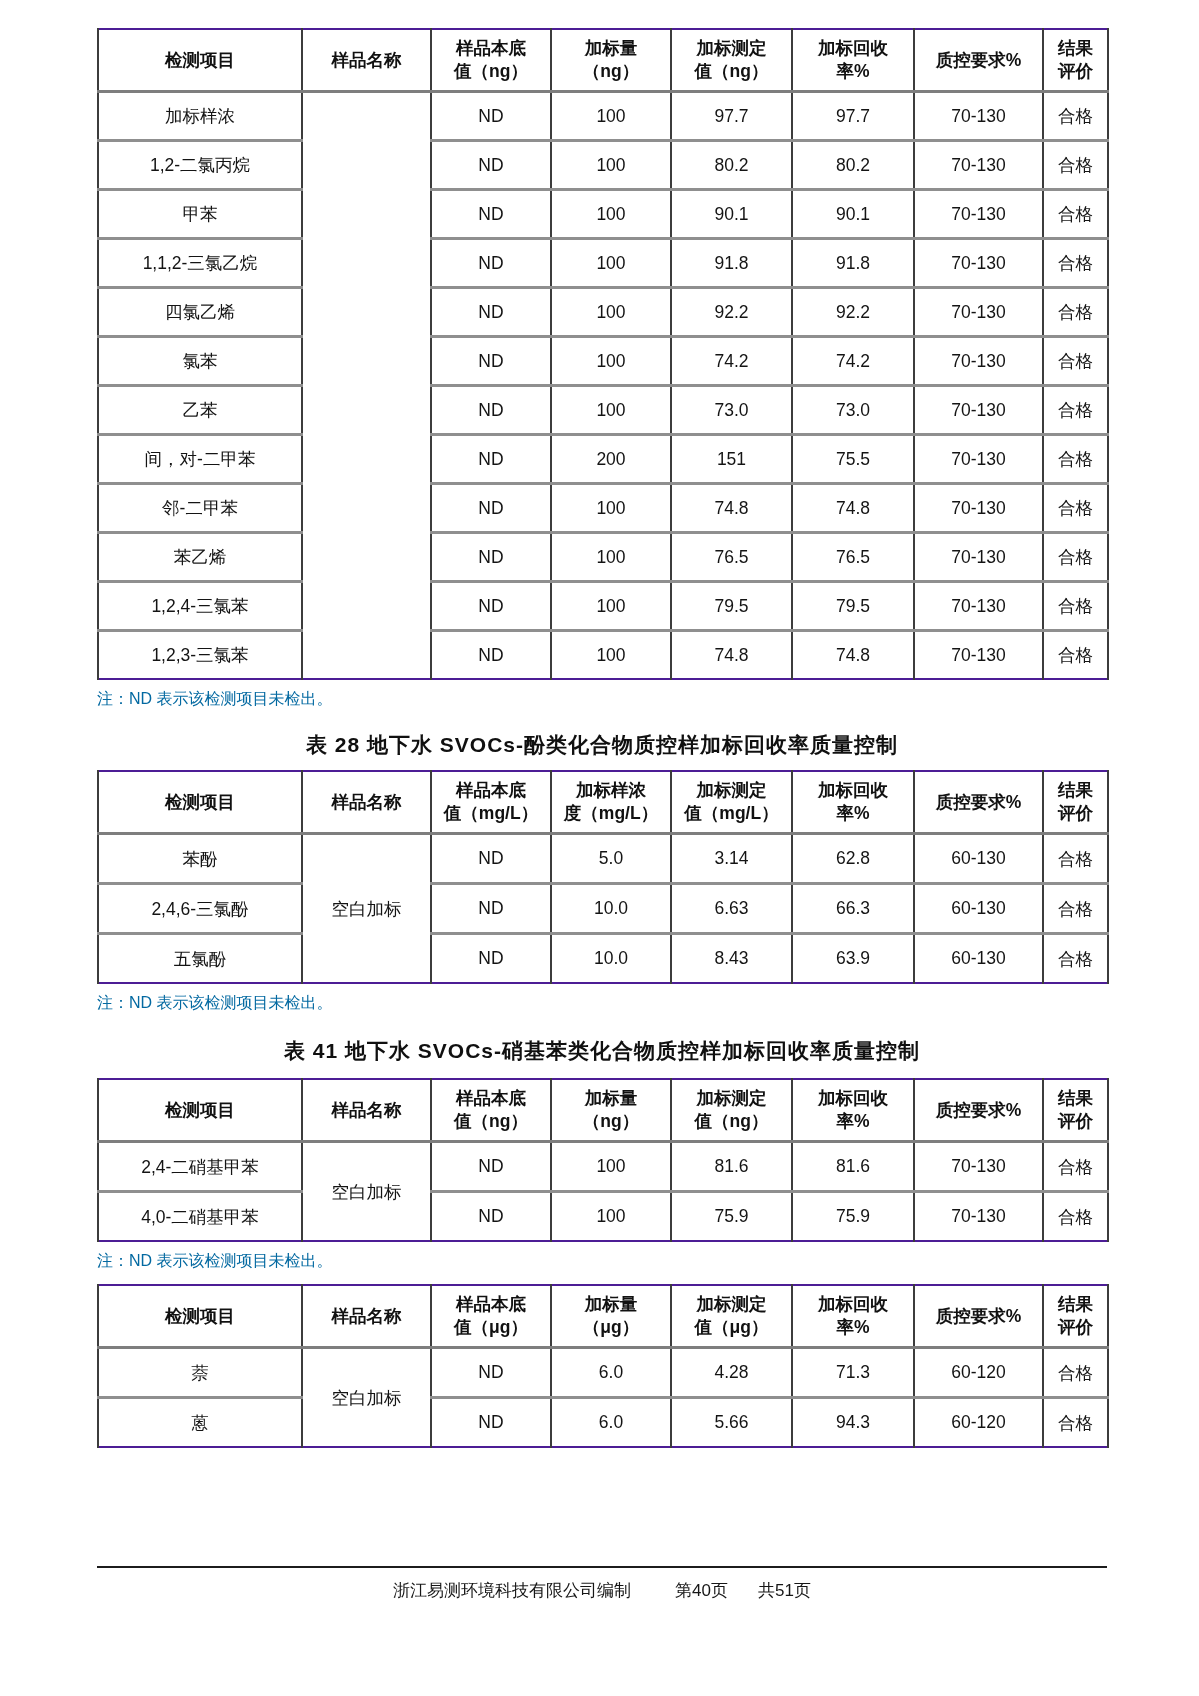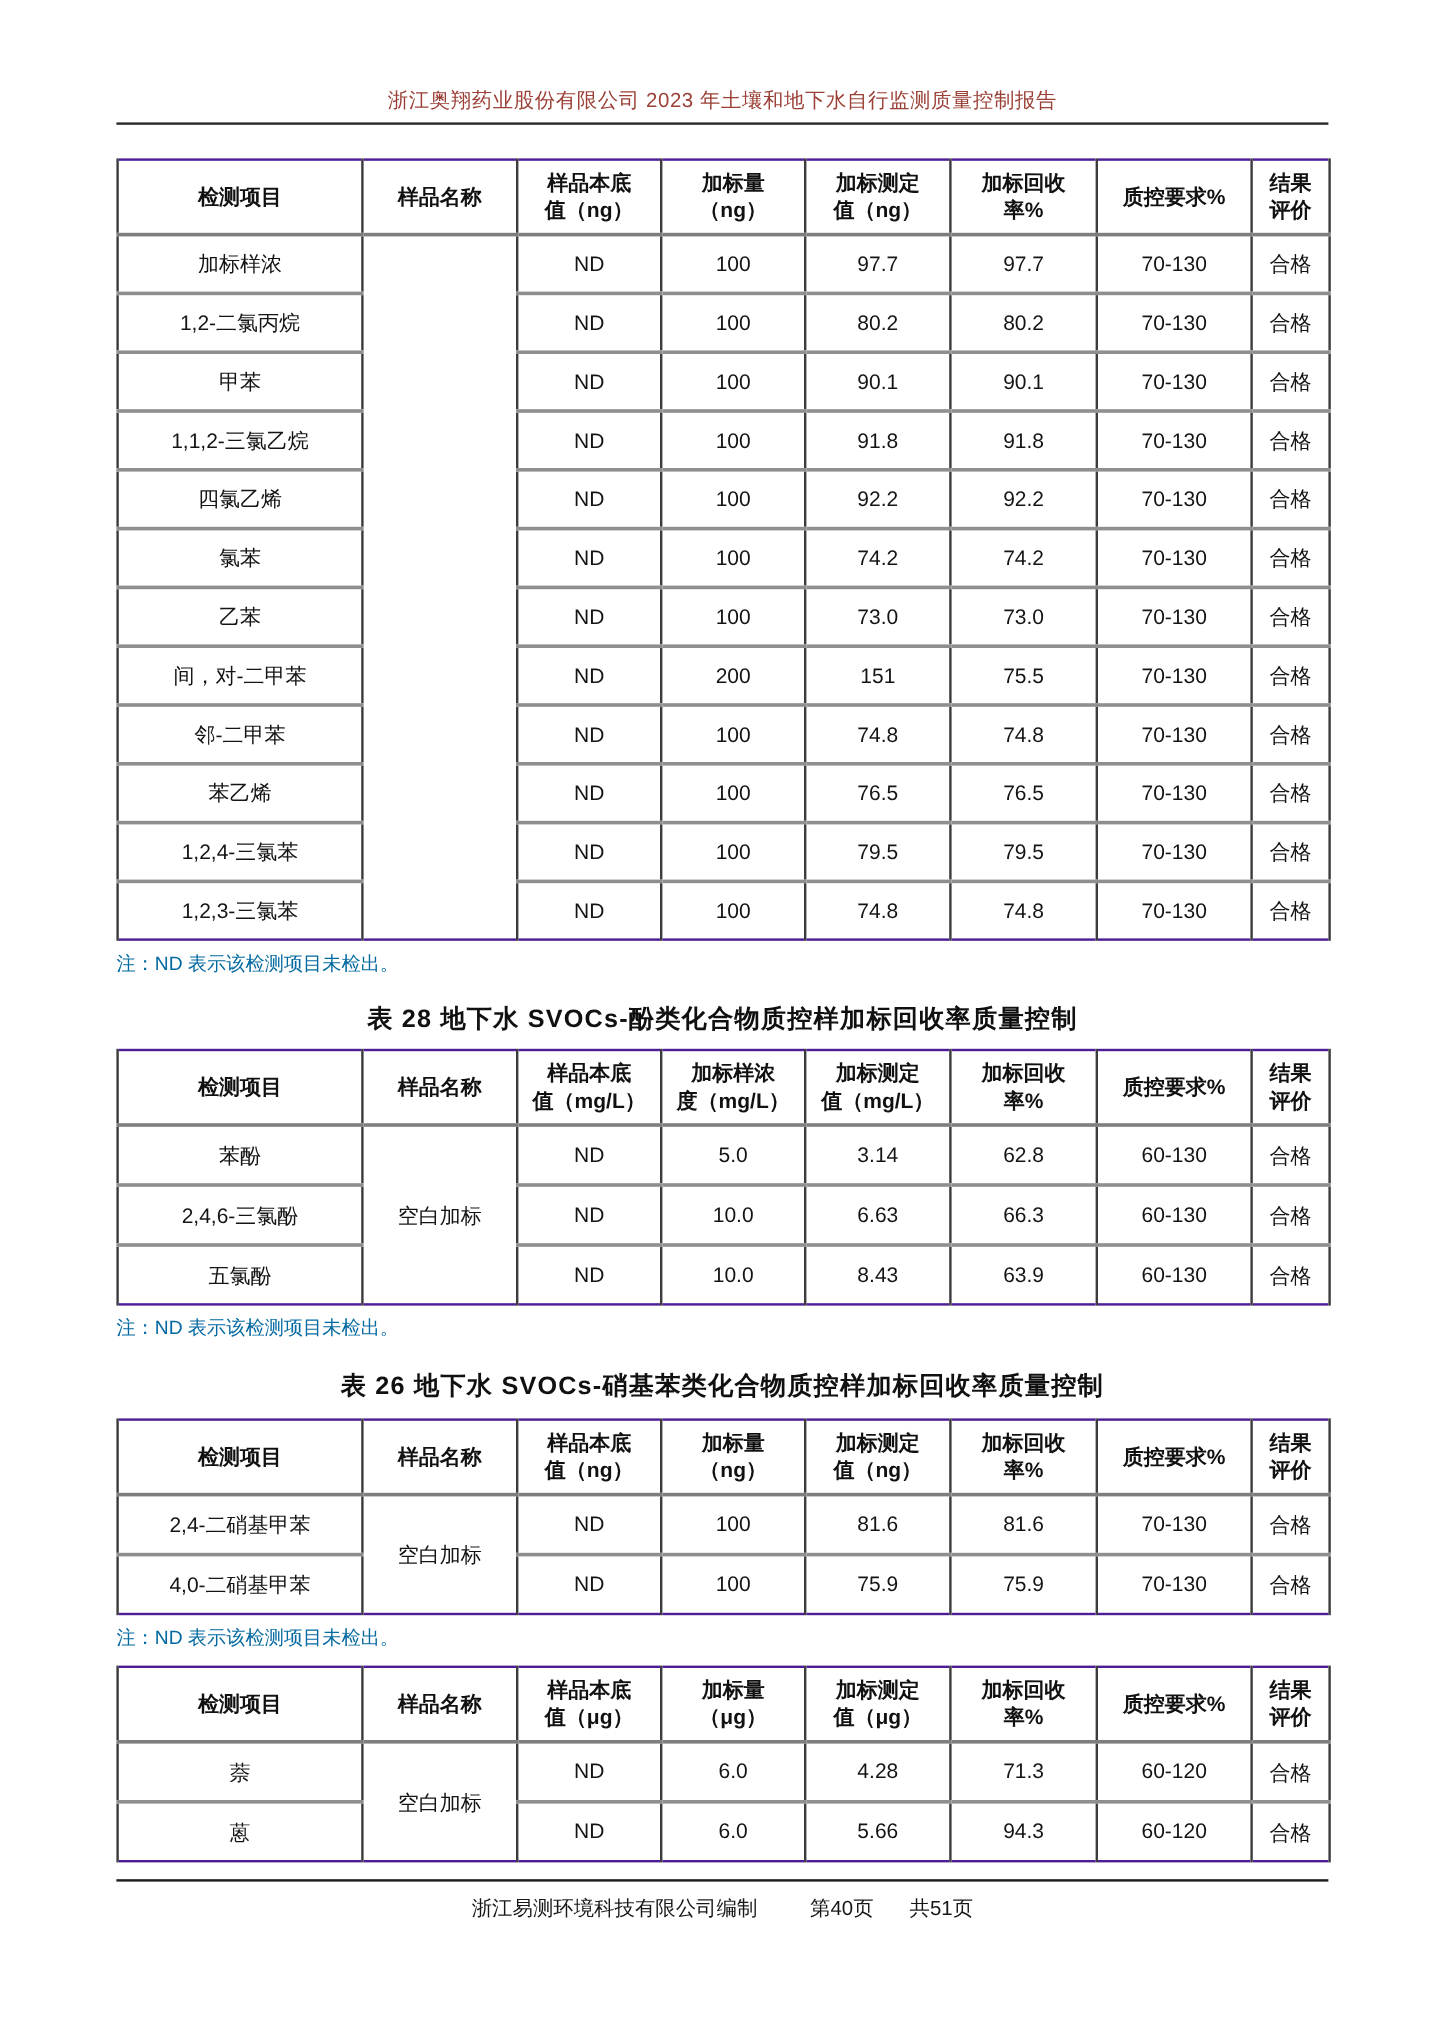--- a/index.html
+++ b/index.html
@@ -86,23 +86,20 @@
     color:#161616;
   }
   .page-footer .gap-lg{display:inline-block;width:44px;}
   .page-footer .gap-sm{display:inline-block;width:30px;}
 </style>
 </head>
 <body>
 
 <div class="page">
 
-  <div class="doc-header">
-    <span>浙江奥翔药业股份有限公司 2023 年土壤和地下水自行监测质量控制报告</span>
-  </div>
 
   <table class="qc-table t1">
     <colgroup>
       <col style="width:204px">
         <col style="width:129px">
         <col style="width:120px">
         <col style="width:120px">
       <col style="width:121px">
         <col style="width:122px">
         <col style="width:129px">
@@ -297,21 +294,21 @@
           <td>8.43</td>
           <td>63.9</td>
           <td>60-130</td>
           <td>合格</td>
         </tr>
       </tbody>
   </table>
 
   <div class="note">注：ND 表示该检测项目未检出。</div>
 
-  <div class="caption cap29">表 26 地下水 SVOCs-硝基苯类化合物质控样加标回收率质量控制</div>
+  <div class="caption cap29">表 41 地下水 SVOCs-硝基苯类化合物质控样加标回收率质量控制</div>
 
   <table class="qc-table t29">
     <colgroup>
       <col style="width:204px">
         <col style="width:129px">
         <col style="width:120px">
         <col style="width:120px">
       <col style="width:121px">
         <col style="width:122px">
         <col style="width:129px">

